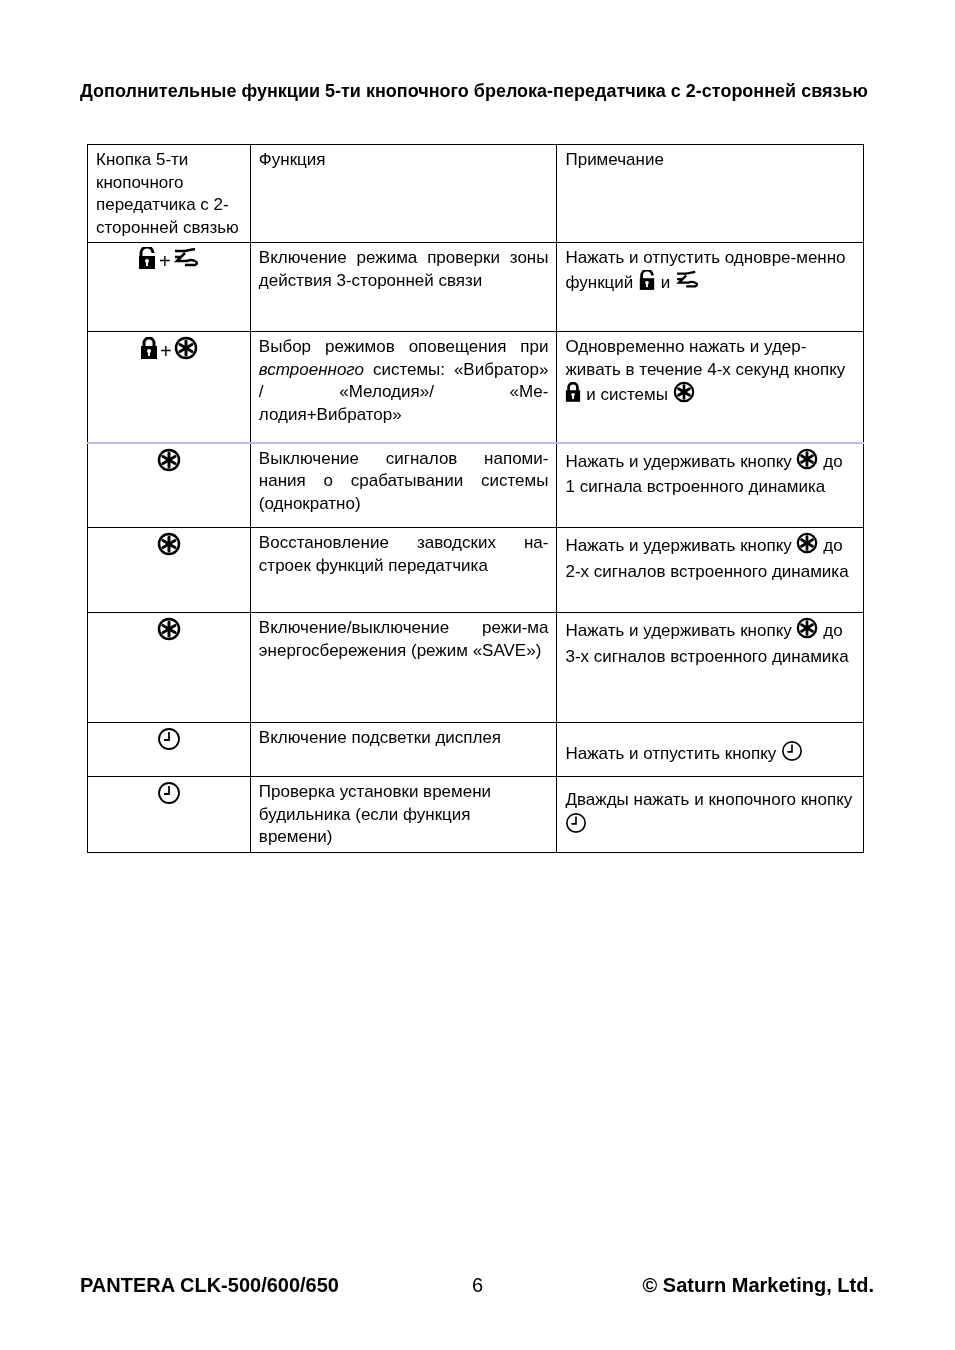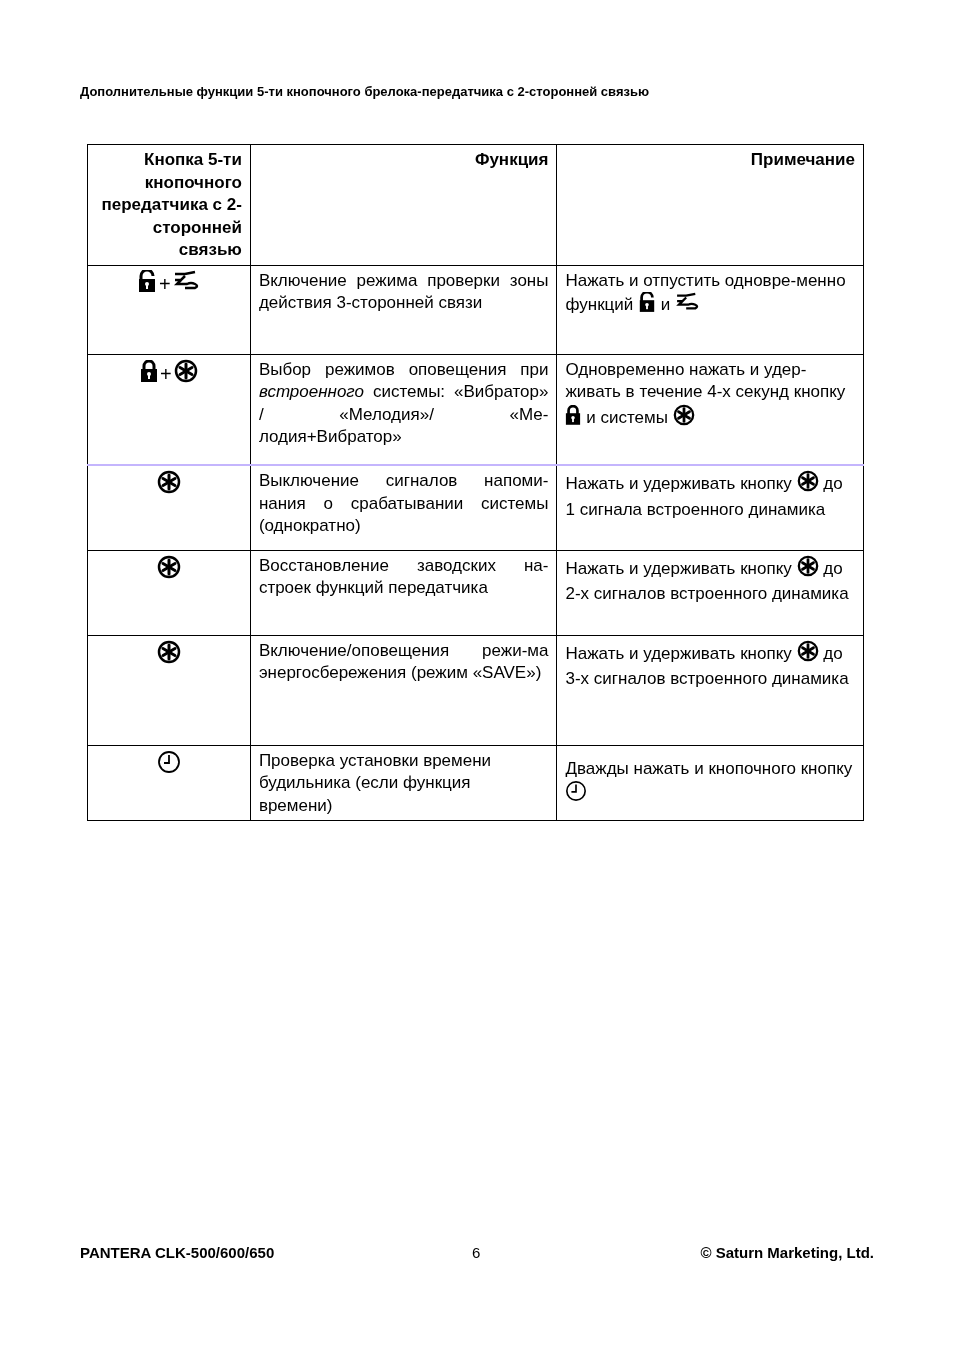--- a/index.html
+++ b/index.html
@@ -1,29 +1,29 @@
 <!DOCTYPE html>
 <html><head>
 <meta charset="utf-8">
 <style>
   html, body { margin: 0; padding: 0; background: #ffffff; }
   body { width: 955px; height: 1350px; position: relative; font-family: "Liberation Sans", sans-serif; color: #000; }
-  .title { position: absolute; left: 80px; top: 80px; width: 794px; font-weight: bold; font-size: 13px; line-height: 23px; text-align: justify; text-align-last: left; }
+  .title { position: absolute; left: 80px; top: 80px; width: 794px; font-weight: bold; font-size: 18px; line-height: 23px; text-align: justify; text-align-last: left; }
   table.main { position: absolute; left: 87px; top: 144px; width: 777px; border-collapse: collapse; font-size: 17px; line-height: 22.5px; }
   table.main td, table.main th { border: 1.5px solid #000; vertical-align: top; padding: 4px 8px 3px 8px; }
-  table.main th { font-weight: bold; text-align: right; }
+  table.main th { font-weight: normal; text-align: left; }
   th.c1 { width: 146px; padding-left: 6px; padding-right: 6px; }
   th.c2 { width: 290px; }
   th.c3 { width: 290px; }
   td.btn { text-align: center; vertical-align: middle; }
   td.func { text-align: justify; }
   tr.thick td { border-top: 2px solid #c4b5fd; }
   .icon { display: inline-block; vertical-align: middle; }
   .plus { font-size: 20px; margin: 0 2px; vertical-align: middle; }
-  .footer { position: absolute; top: 1244px; font-weight: bold; font-size: 15px; }
+  .footer { position: absolute; top: 1274px; font-weight: bold; font-size: 20px; }
   .footer.left { left: 80px; }
   .footer.center { left: 472px; font-weight: normal; }
   .footer.right { right: 81px; }
   .it { font-style: italic; }
 </style>
 </head>
 <body>
 
 <div class="title">Дополнительные функции 5-ти кнопочного брелока-передатчика с 2-сторонней связью</div>
 
@@ -137,31 +137,44 @@
     <td class="btn">
       <span class="icon"><svg width="24" height="24" viewBox="0 0 24 24">
               <circle cx="12" cy="12" r="10" fill="#fff" stroke="#000" stroke-width="2.5"></circle>
               <g stroke="#000" stroke-width="3" stroke-linecap="round">
                 <line x1="12" y1="5" x2="12" y2="19"></line>
                 <line x1="6" y1="8.5" x2="18" y2="15.5"></line>
                 <line x1="6" y1="15.5" x2="18" y2="8.5"></line>
               </g>
             </svg></span>
     </td>
-    <td class="func">Включение/оповещения режи-ма энергосбережения (режим «SAVE»)</td>
+    <td class="func">Включение/выключение режи-ма энергосбережения (режим «SAVE»)</td>
     <td><span>Нажать и удерживать кнопку </span><span class="icon"><svg width="22" height="22" viewBox="0 0 24 24">
               <circle cx="12" cy="12" r="10" fill="#fff" stroke="#000" stroke-width="2.5"></circle>
               <g stroke="#000" stroke-width="3" stroke-linecap="round">
                 <line x1="12" y1="5" x2="12" y2="19"></line>
                 <line x1="6" y1="8.5" x2="18" y2="15.5"></line>
                 <line x1="6" y1="15.5" x2="18" y2="8.5"></line>
               </g>
             </svg></span><span> до 3-х сигналов встроенного динамика</span></td>
   </tr>
 
+  <tr style="height:54px">
+    <td class="btn">
+      <span class="icon"><svg width="24" height="24" viewBox="0 0 24 24">
+              <circle cx="12" cy="12" r="10" fill="#fff" stroke="#000" stroke-width="1.8"></circle>
+              <path d="M12 5 V13 H7" fill="none" stroke="#000" stroke-width="1.8"></path>
+            </svg></span>
+    </td>
+    <td class="func">Включение подсветки дисплея</td>
+    <td style="vertical-align:bottom; padding-bottom:8px"><span>Нажать и отпустить кнопку </span><span class="icon"><svg width="22" height="22" viewBox="0 0 24 24">
+              <circle cx="12" cy="12" r="10" fill="#fff" stroke="#000" stroke-width="1.8"></circle>
+              <path d="M12 5 V13 H7" fill="none" stroke="#000" stroke-width="1.8"></path>
+            </svg></span></td>
+  </tr>
 
   <tr style="height:67px">
     <td class="btn">
       <span class="icon"><svg width="24" height="24" viewBox="0 0 24 24">
               <circle cx="12" cy="12" r="10" fill="#fff" stroke="#000" stroke-width="1.8"></circle>
               <path d="M12 5 V13 H7" fill="none" stroke="#000" stroke-width="1.8"></path>
             </svg></span>
     </td>
     <td>Проверка установки времени будильника (если функция времени)</td>
     <td style="vertical-align:middle"><span>Дважды нажать и кнопочного кнопку </span><span class="icon"><svg width="22" height="22" viewBox="0 0 24 24">

